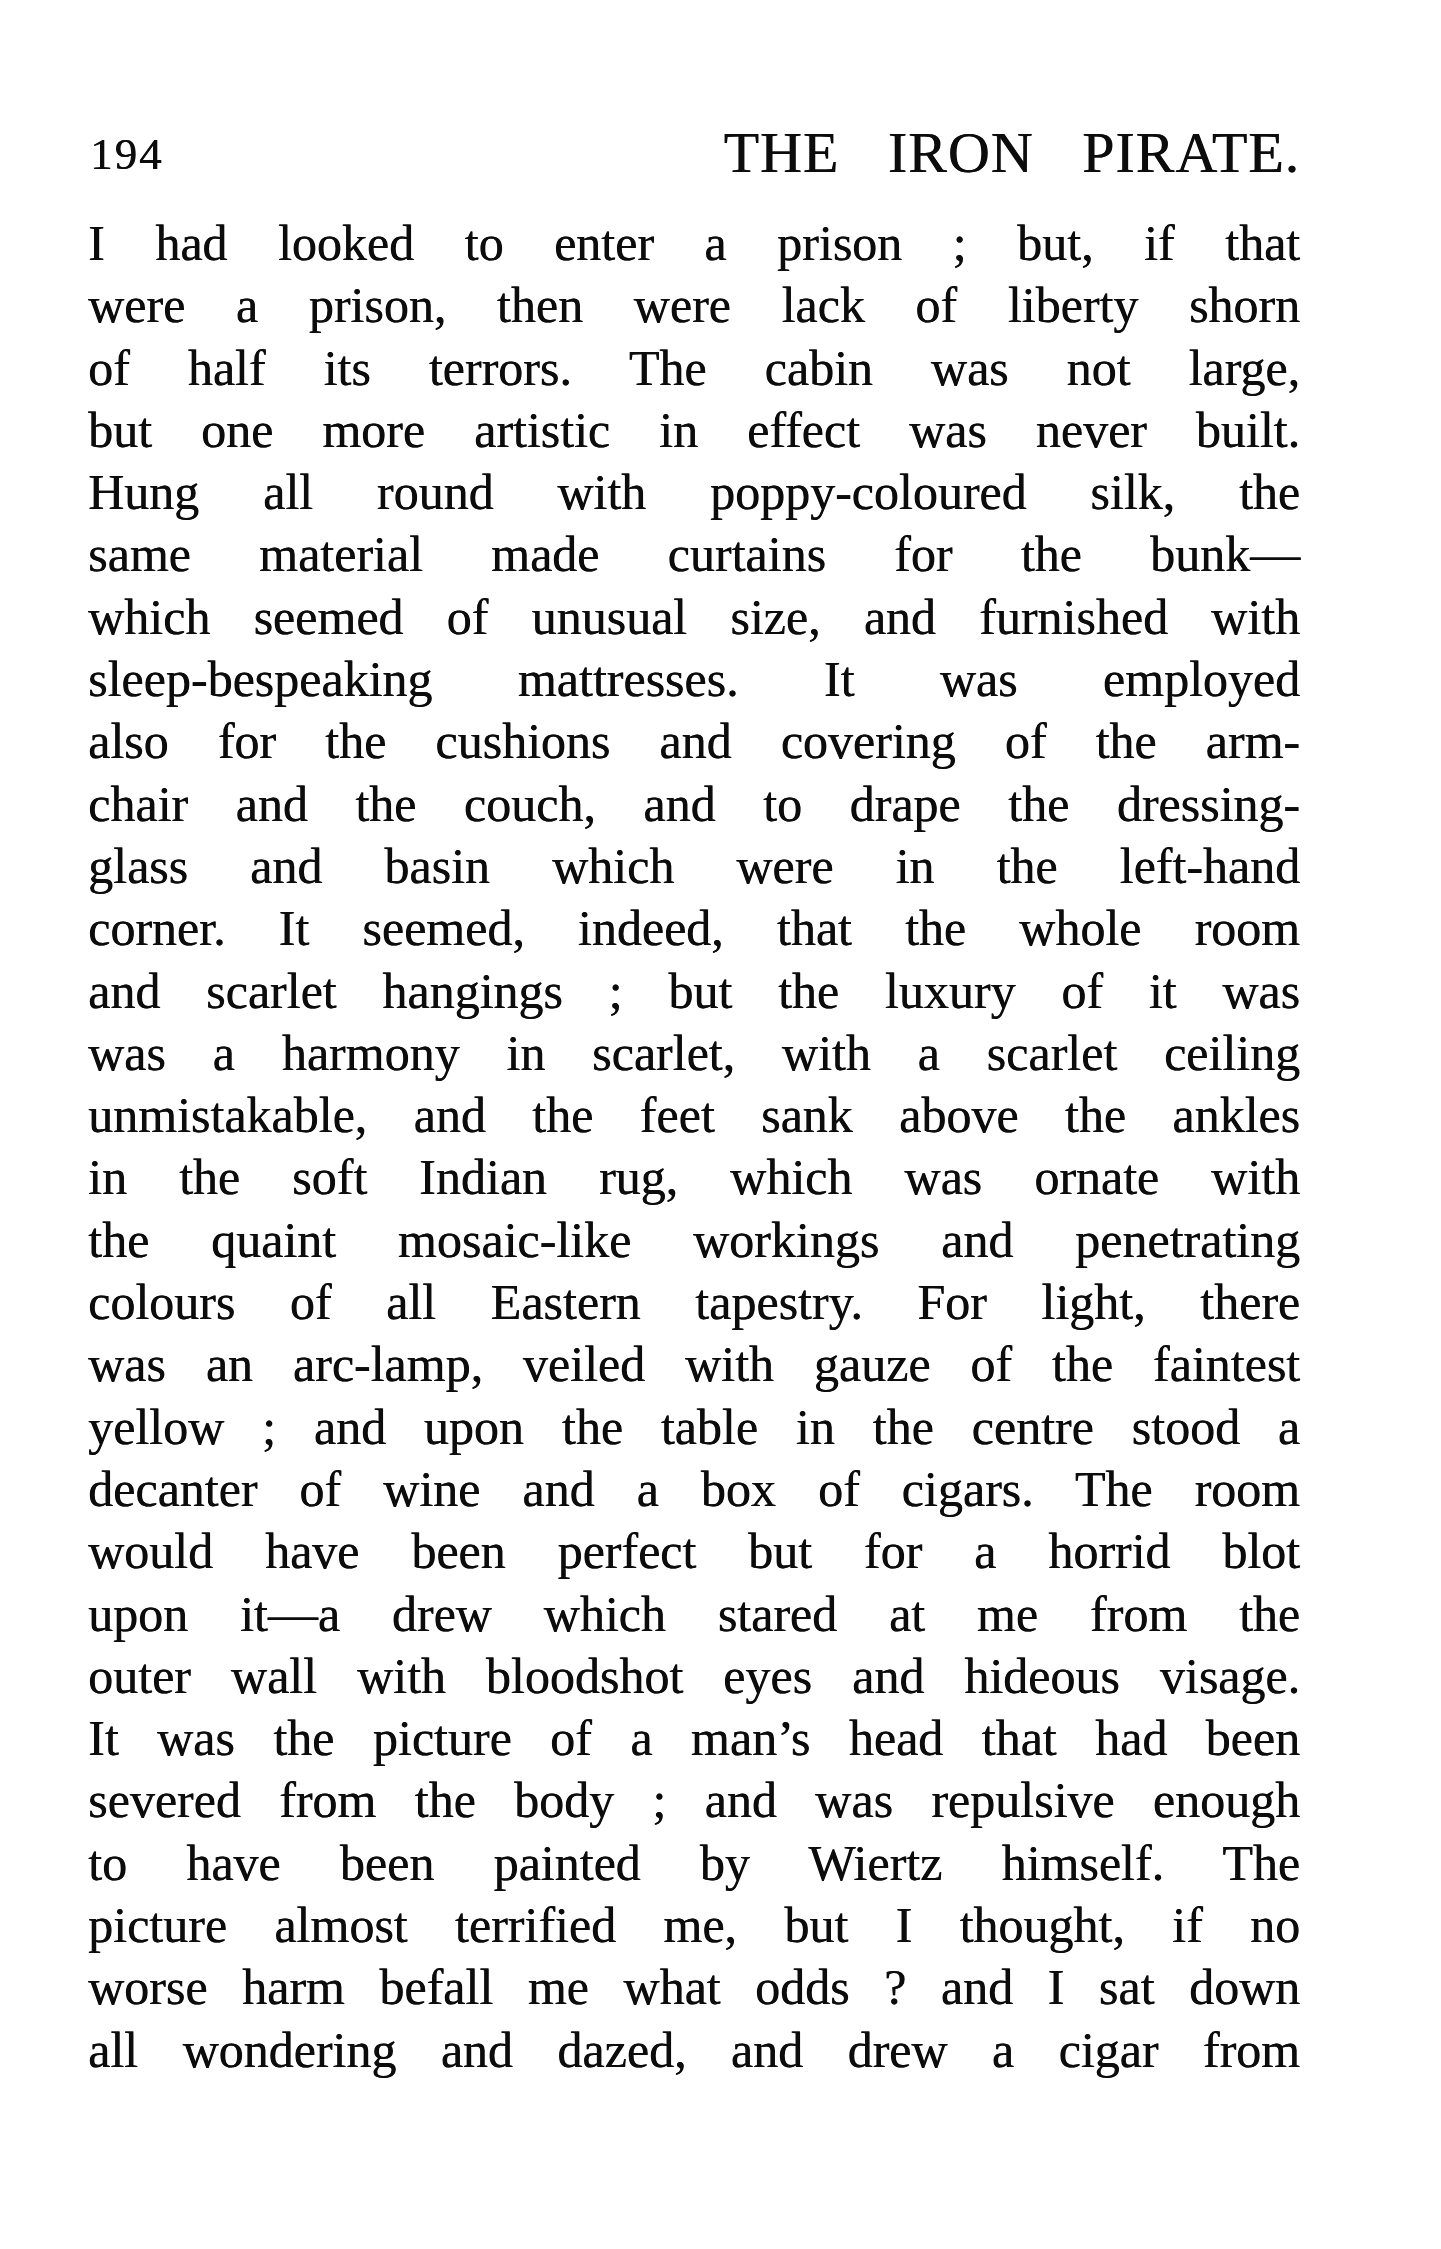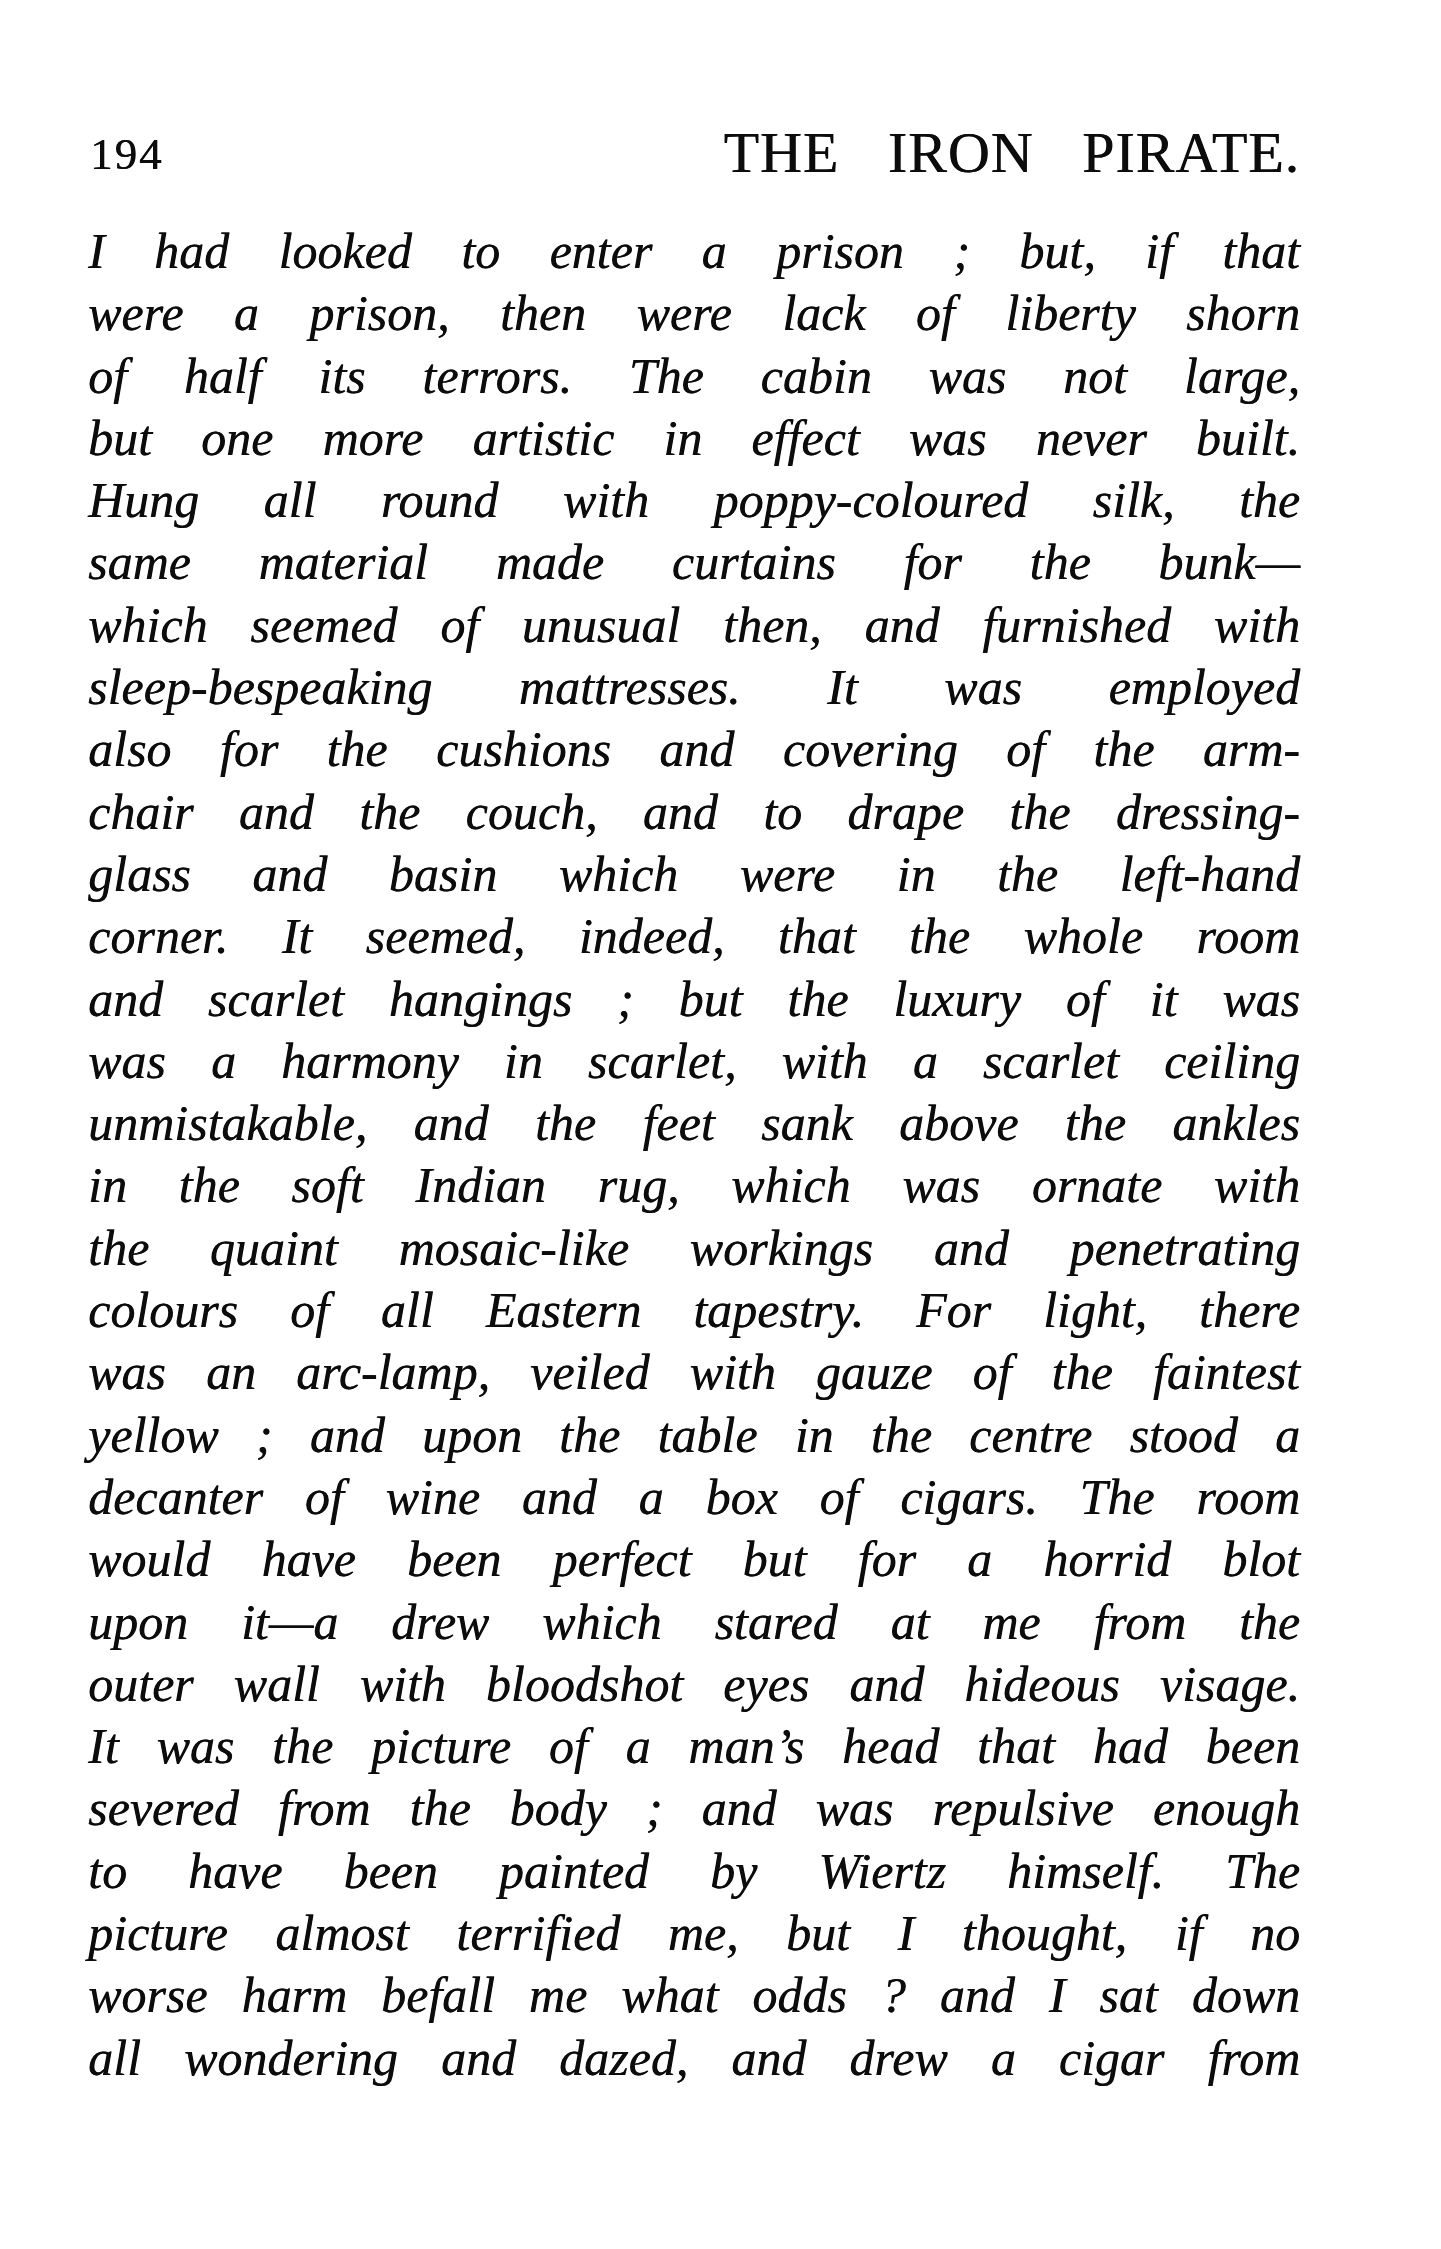--- a/index.html
+++ b/index.html
@@ -37,23 +37,22 @@
     text-align: right;
     font-size: 58px;
     line-height: 1;
     letter-spacing: 1px;
     word-spacing: 33px;
     text-shadow: 0.6px 0 0 currentColor;
   }
   .page-body {
     position: absolute;
     left: 88px;
-    top: 220px;
+    top: 212px;
     width: 1212px;
-    font-style: italic;
   }
   .text-line {
     font-size: 50px;
     line-height: 62.3px;
     text-align: justify;
     text-align-last: justify;
     text-shadow: 0.5px 0 0 currentColor;
     white-space: normal;
   }
 </style>
@@ -67,21 +66,21 @@
     <span class="running-title">THE IRON PIRATE.</span>
   </header>
 
   <main class="page-body">
     <div class="text-line">I had looked to enter a prison ; but, if that</div>
     <div class="text-line">were a prison, then were lack of liberty shorn</div>
     <div class="text-line">of half its terrors. The cabin was not large,</div>
     <div class="text-line">but one more artistic in effect was never built.</div>
     <div class="text-line">Hung all round with poppy-coloured silk, the</div>
     <div class="text-line">same material made curtains for the bunk—</div>
-    <div class="text-line">which seemed of unusual then, and furnished with</div>
+    <div class="text-line">which seemed of unusual size, and furnished with</div>
     <div class="text-line">sleep-bespeaking mattresses. It was employed</div>
     <div class="text-line">also for the cushions and covering of the arm-</div>
     <div class="text-line">chair and the couch, and to drape the dressing-</div>
     <div class="text-line">glass and basin which were in the left-hand</div>
     <div class="text-line">corner. It seemed, indeed, that the whole room</div>
     <div class="text-line">and scarlet hangings ; but the luxury of it was</div>
     <div class="text-line">was a harmony in scarlet, with a scarlet ceiling</div>
     <div class="text-line">unmistakable, and the feet sank above the ankles</div>
     <div class="text-line">in the soft Indian rug, which was ornate with</div>
     <div class="text-line">the quaint mosaic-like workings and penetrating</div>

